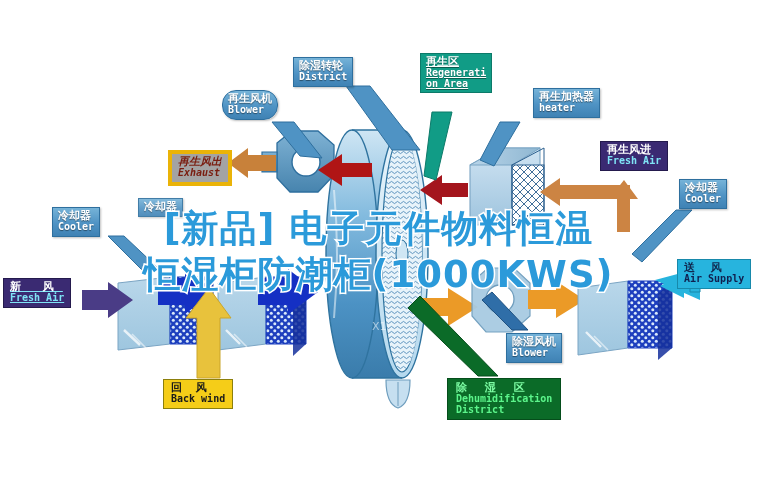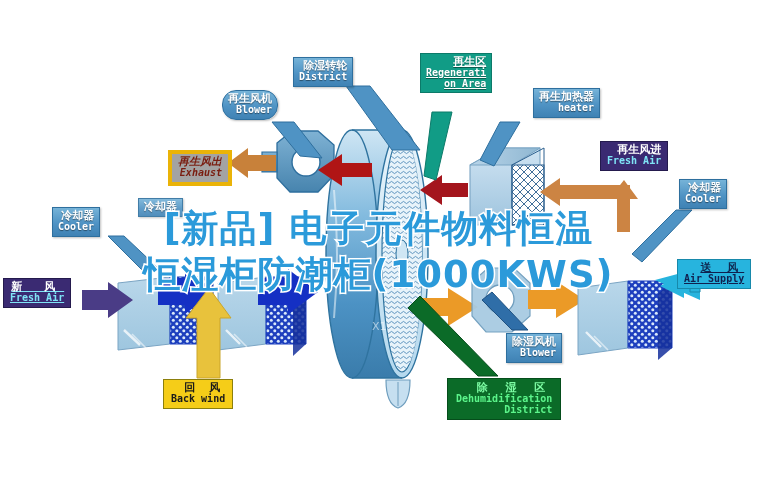--- a/index.html
+++ b/index.html
@@ -8,21 +8,21 @@
     font-family:"Liberation Sans", sans-serif;
     width:757px;height:488px;overflow:hidden;position:relative;
   }
   #stage{position:relative;width:757px;height:488px;background:#fff;overflow:hidden;}
   #diagram{position:absolute;left:0;top:0;width:757px;height:488px;}
 
   
   .lbl{
     position:absolute;
     box-sizing:border-box;
-    text-align:right;
+    text-align:left;
     line-height:1.08;
     white-space:nowrap;
     z-index:40;
     letter-spacing:0px;
   }
   .lbl .cn{
     display:block;
     font-family:"DejaVu Sans", sans-serif;
     font-weight:bold;
     font-size:11px;
@@ -352,21 +352,21 @@
 
   <div class="lbl lbl-blue" style="left:138px;top:198px;opacity:.9;">
     <span class="cn">冷却器</span>
   </div>
 
   <div class="lbl lbl-purple" style="left:3px;top:278px;text-decoration:underline;">
     <span class="cn spread">新    风</span>
     <span class="en">Fresh Air</span>
   </div>
 
-  <div class="lbl lbl-cyan" style="left:677px;top:259px;text-decoration:underline;">
+  <div class="lbl lbl-cyan" style="left:677px;top:259px;">
     <span class="cn">送  风</span>
     <span class="en">Air Supply</span>
   </div>
 
   <div class="lbl lbl-blue" style="left:506px;top:333px;">
     <span class="cn">除湿风机</span>
     <span class="en">Blower</span>
   </div>
 
   <div class="lbl lbl-green" style="left:447px;top:378px;">

